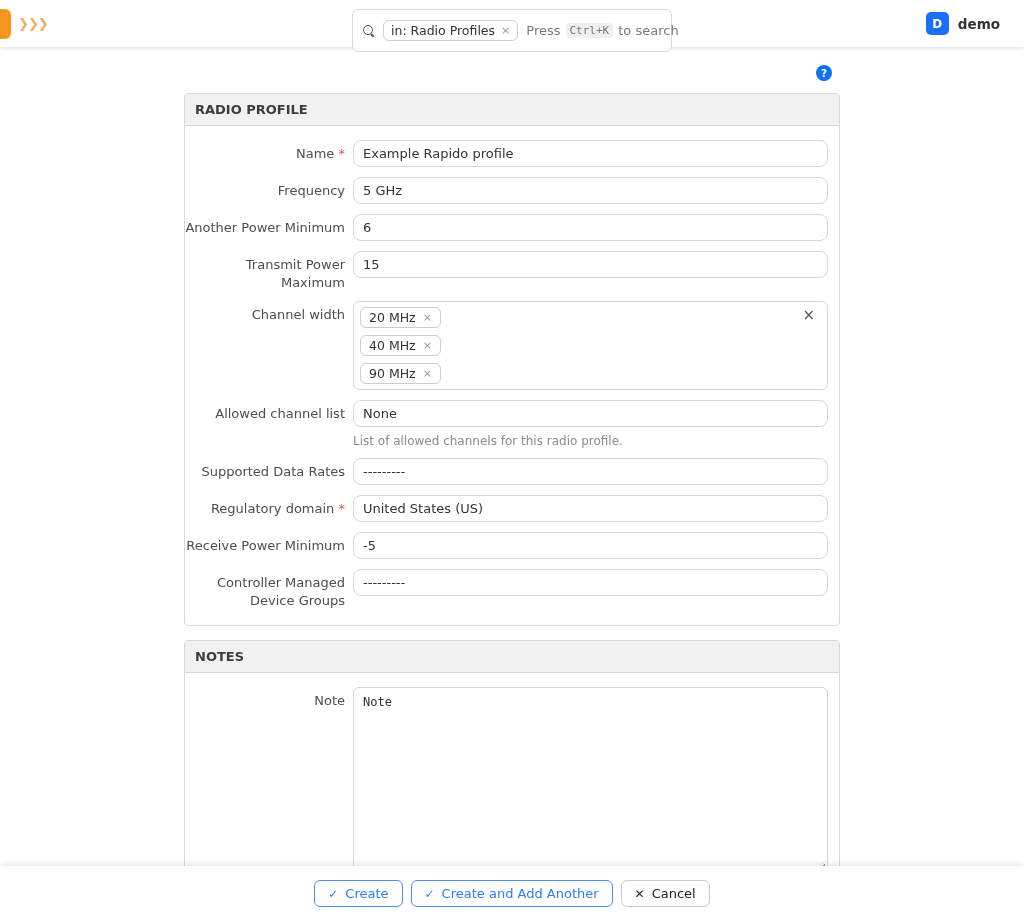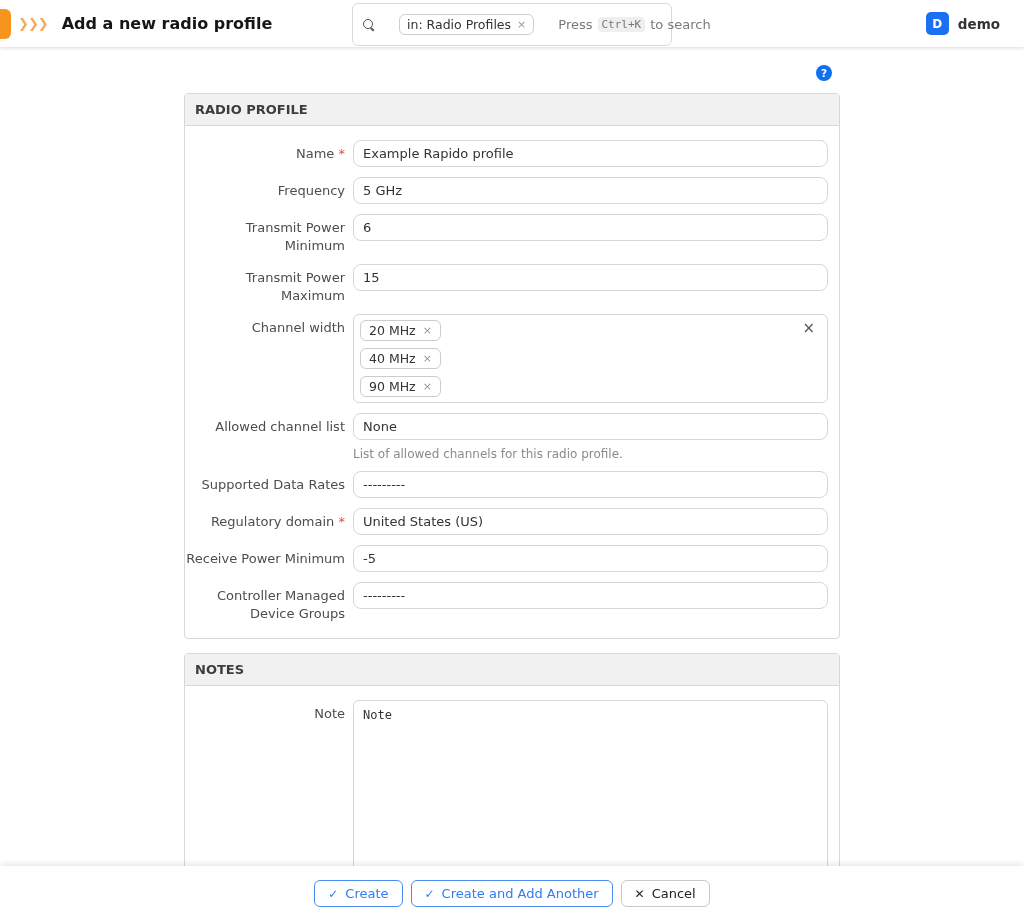--- a/index.html
+++ b/index.html
@@ -40,30 +40,30 @@
     user-select: none;
   }
   .page-title {
     margin-left: 14px;
     font-size: 16px;
     font-weight: 700;
     color: #161616;
   }
   .searchbox {
     position: absolute;
-    left: 50%; top: 3px;
+    left: 50%; top: 9px;
     transform: translateX(-50%);
     width: 320px; height: 43px;
     background: #fff;
     border: 1px solid #d9d9d9;
     border-radius: 6px;
     display: flex;
     align-items: center;
     padding: 0 10px;
-    gap: 24px;
+    gap: 8px;
   }
   .mag {
     position: relative;
     width: 12px; height: 12px;
     flex: 0 0 auto;
   }
   .mag::before {
     content: "";
     position: absolute;
     left: 0; top: 0;
@@ -295,21 +295,20 @@
   .btn-blue { border: 1px solid #4b8df0; color: #2e7cf6; }
   .btn-gray { border: 1px solid #c9c9c9; color: #222; }
   .btn .glyph { font-size: 12px; }
 </style>
 </head>
 <body>
 
 <header class="topbar">
   <span class="logo-square"></span>
   <span class="crumbs">❯❯❯</span>
-  <h1 class="page-title">Add a new radio profile</h1>
 
   <div class="searchbox">
     <span class="mag"></span>
     <span class="scope-tag">
       <span>in: Radio Profiles</span>
       <span class="tag-x">×</span>
     </span>
     <span class="search-hint">
       <span>Press</span>
       <kbd class="kbd">Ctrl+K</kbd>
@@ -344,21 +343,21 @@
       </div>
 
       <div class="row">
         <label class="lbl">Frequency</label>
         <div class="ctl">
           <input class="inp" value="5 GHz" style="">
         </div>
       </div>
 
       <div class="row">
-        <label class="lbl">Transmit Power Minimum</label>
+        <label class="lbl">Another Power Minimum</label>
         <div class="ctl">
           <input class="inp" value="6" style="">
         </div>
       </div>
 
       <div class="row">
         <label class="lbl">Transmit Power Maximum</label>
         <div class="ctl">
           <input class="inp" value="15" style="">
         </div>

